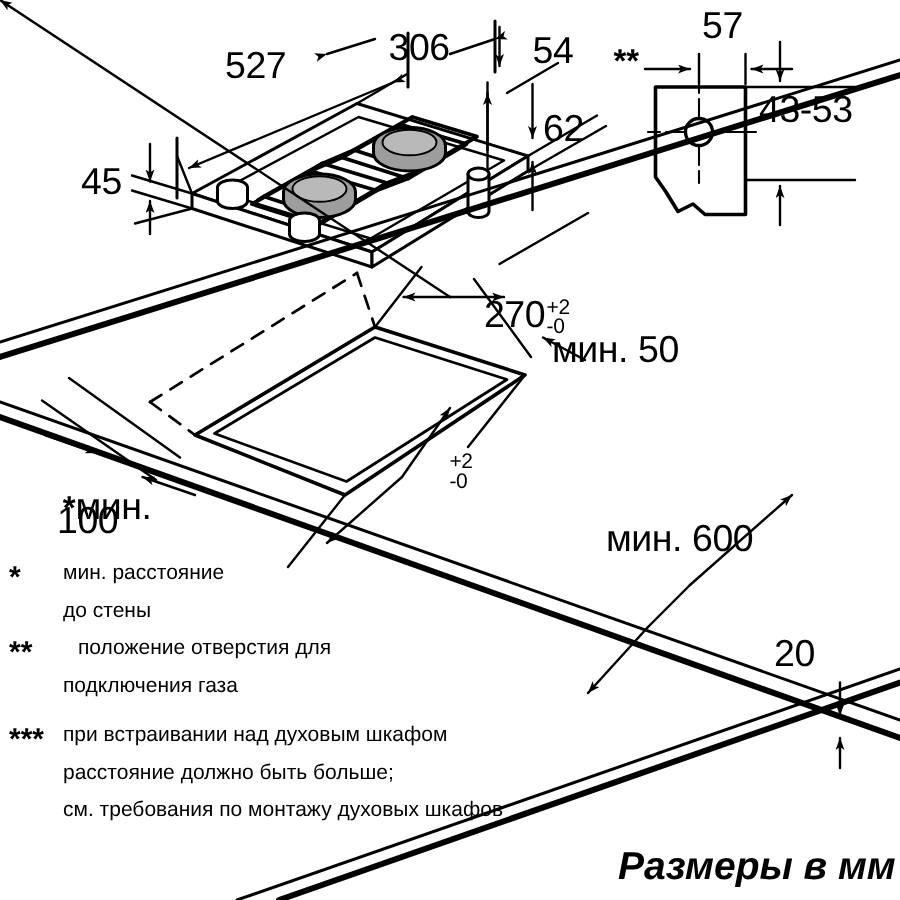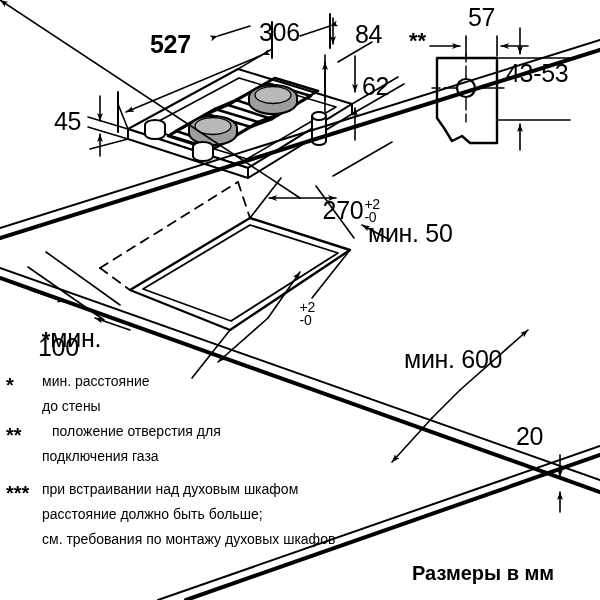--- a/index.html
+++ b/index.html
@@ -25,21 +25,21 @@
     font-size:14px;
     line-height:0.95;
     vertical-align:top;
     margin-left:1px;
     margin-top:1px;
     text-align:left;
   }
   .tol span{display:block;}
   .legend-mark{position:absolute;font-size:20px;font-weight:bold;}
   .legend-text{position:absolute;font-size:14px;}
-  .footer-note{position:absolute;font-size:20px;font-weight:bold;}
+  .footer-note{position:absolute;font-size:26px;font-weight:bold;font-style:italic;}
 </style>
 </head>
 <body>
 
 <div id="diagram-root">
 
   <svg class="layer" viewBox="0 0 600 600">
     <defs>
       <marker id="ah" markerWidth="9" markerHeight="9" refX="8" refY="3" orient="auto" markerUnits="userSpaceOnUse">
         <path d="M0,0 L8,3 L0,6 L2,3 Z" fill="#000"></path>
@@ -220,25 +220,25 @@
       </g>
 
       <g stroke-width="1.6">
         <line x1="560" y1="455" x2="560" y2="477" marker-end="url(#ah)"></line>
         <line x1="560" y1="512" x2="560" y2="492" marker-end="url(#ah)"></line>
       </g>
 
     </g>
   </svg>
 
-  <div class="lbl dim" style="left:150px;top:31px;font-weight:bold;">527</div>
+  <div class="lbl dim" style="left:150px;top:31px;">527</div>
 
   <div class="lbl dim" style="left:259px;top:19px;">306</div>
 
-  <div class="lbl dim" style="left:355px;top:21px;">84</div>
+  <div class="lbl dim" style="left:355px;top:21px;">54</div>
 
   <div class="lbl dim" style="left:362px;top:73px;">62</div>
 
   <div class="lbl dim" style="left:54px;top:108px;">45</div>
 
   <div class="lbl star" style="left:409px;top:29px;">**</div>
 
   <div class="lbl dim" style="left:468px;top:4px;">57</div>
 
   <div class="lbl dim" style="left:506px;top:60px;">43-53</div>

